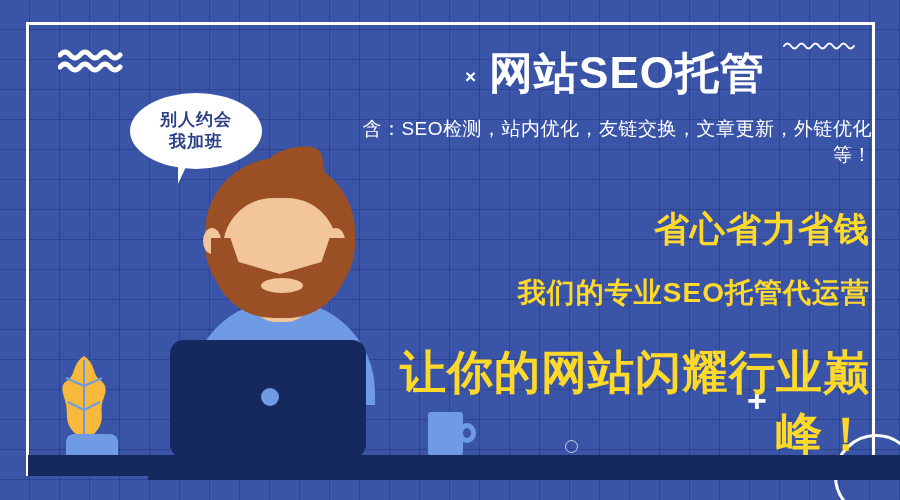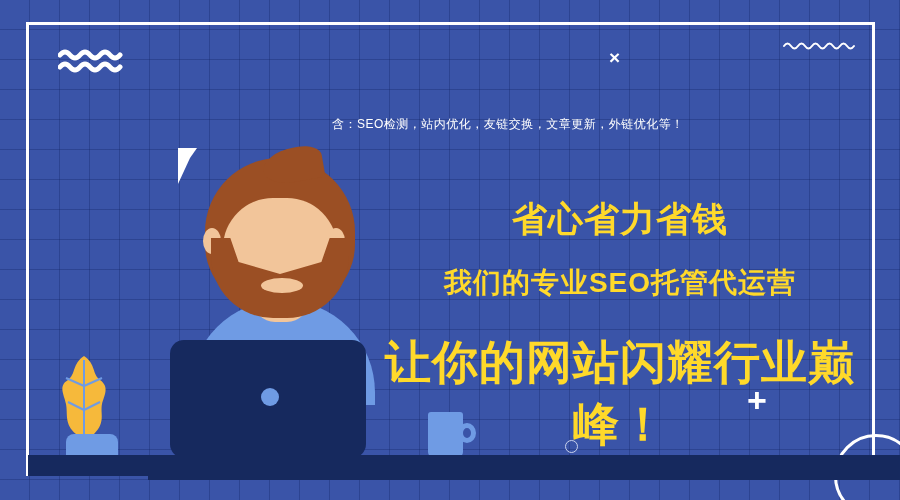--- a/index.html
+++ b/index.html
@@ -238,33 +238,34 @@
     display: flex;
     align-items: center;
     justify-content: center;
     gap: 12px;
   }
   #title-x { font-size: 19px; font-weight: bold; position: relative; top: 3px; }
   #subtitle {
     position: absolute;
     left: 332px; top: 116px;
     width: 540px;
-    text-align: left;
+    text-align: right;
     color: #ffffff;
-    font-size: 12px;
+    font-size: 19px;
     letter-spacing: 0.5px;
   }
   .tagline {
     position: absolute;
     width: 500px;
     left: 370px;
-    text-align: center;
+    text-align: right;
     color: #ffd92a;
     font-weight: bold;
     letter-spacing: 1px;
+    margin-top: 10px;
   }
   #tagline-1 { top: 196px; font-size: 35px; }
   #tagline-2 { top: 264px; font-size: 28px; }
   #tagline-3 { top: 332px; font-size: 46px; }
 </style>
 </head>
 <body>
 
 <div id="banner">
 
@@ -279,28 +280,33 @@
     <path d="M2 6 q3.5 -5 7 0 q3.5 5 7 0 q3.5 -5 7 0 q3.5 5 7 0 q3.5 -5 7 0 q3.5 5 7 0 q3.5 -5 7 0 q3.5 5 7 0 q3.5 -5 7 0 q3.5 5 7 0" fill="none" stroke="#ffffff" stroke-width="2" stroke-linecap="round"></path>
   </svg>
 
   <div id="frame"></div>
   <div id="corner-circle"></div>
   <div id="small-circle"></div>
   <div id="plus-mark">+</div>
 
   <div id="title">
     <span id="title-x">×</span>
+    <span>网站SEO托管</span>
   </div>
   <div id="subtitle">含：SEO检测，站内优化，友链交换，文章更新，外链优化等！</div>
 
   <div class="tagline" id="tagline-1">省心省力省钱</div>
   <div class="tagline" id="tagline-2">我们的专业SEO托管代运营</div>
   <div class="tagline" id="tagline-3">让你的网站闪耀行业巅峰！</div>
 
   <div id="bubble-tail"></div>
+  <div id="bubble">
+    <div class="bubble-line">别人约会</div>
+    <div class="bubble-line">我加班</div>
+  </div>
 
   <div id="person">
     <div id="body"></div>
     <div id="neck"></div>
     <div id="head-hair"></div>
     <div id="hair-tuft"></div>
     <div class="ear" id="ear-left"></div>
     <div class="ear" id="ear-right"></div>
     <div id="face"></div>
     <div id="beard"></div>

